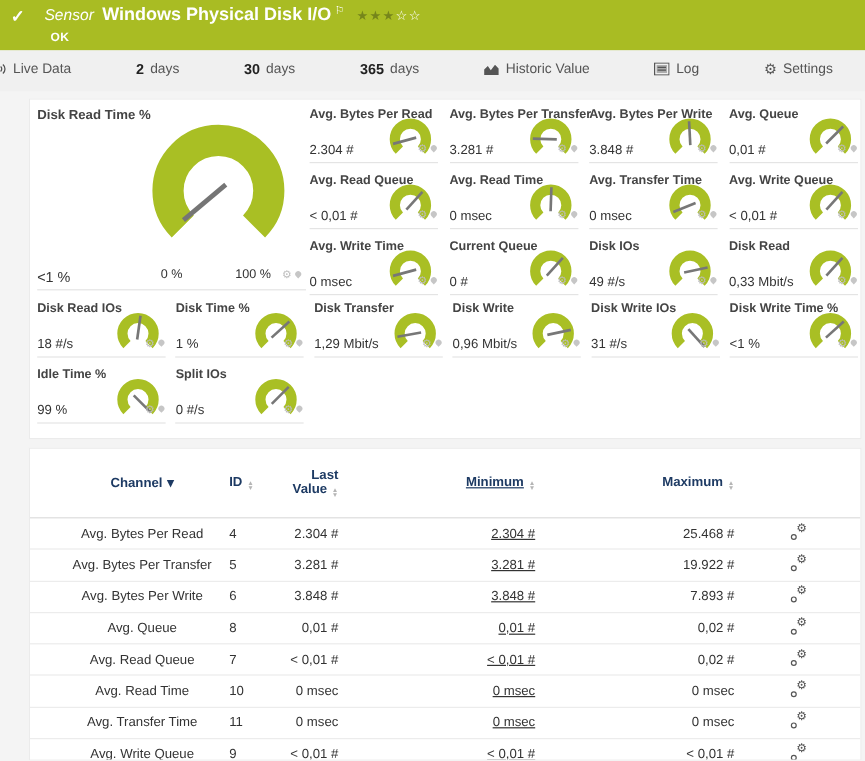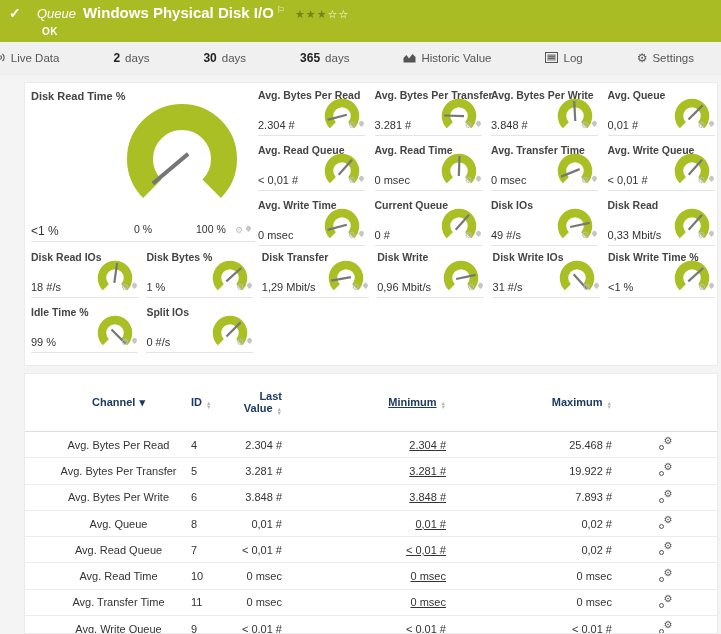--- a/index.html
+++ b/index.html
@@ -83,21 +83,21 @@
                     border:1px solid #555;border-radius:50%;}
 </style>
 </head>
 <body>
 
 <div class="app">
 
   <div class="topbar">
     <span class="chk">✓</span>
     <div class="titleline">
-      <span class="kicker">Queue</span>
+      <span class="kicker">Sensor</span>
       <span class="sensortitle">Windows Physical Disk I/O</span>
       <span class="flag">⚐</span>
       <span class="stars"><span class="star filled">★</span><span class="star filled">★</span><span class="star filled">★</span><span class="star empty">☆</span><span class="star empty">☆</span></span>
     </div>
     <div class="status">OK</div>
   </div>
 
   <div class="tabbar">
       <div class="tab active">
     <span class="tab-icon">
@@ -337,21 +337,21 @@
       <path d="M12.81 30.19 A13 13 0 1 1 31.19 30.19" fill="none" stroke="#a9bf24" stroke-width="8.5"></path>
       <line class="needle" x1="22" y1="26" x2="22" y2="6" stroke="#777" stroke-width="2.2" transform="rotate(8 22 21)"></line>
     </svg>
     <div class="tile-value">18 #/s</div>
     <div class="tile-icons">
       <span class="gear-icon"></span>
       <span class="pin-icon"></span>
     </div>
   </div>
         <div class="tile">
-    <div class="tile-label">Disk Bytes %</div>
+    <div class="tile-label">Disk Time %</div>
     <svg class="sgauge" width="44" height="40" viewBox="0 0 44 40">
       <path d="M12.81 30.19 A13 13 0 1 1 31.19 30.19" fill="none" stroke="#a9bf24" stroke-width="8.5"></path>
       <line class="needle" x1="22" y1="26" x2="22" y2="6" stroke="#777" stroke-width="2.2" transform="rotate(48 22 21)"></line>
     </svg>
     <div class="tile-value">1 %</div>
     <div class="tile-icons">
       <span class="gear-icon"></span>
       <span class="pin-icon"></span>
     </div>
   </div>

